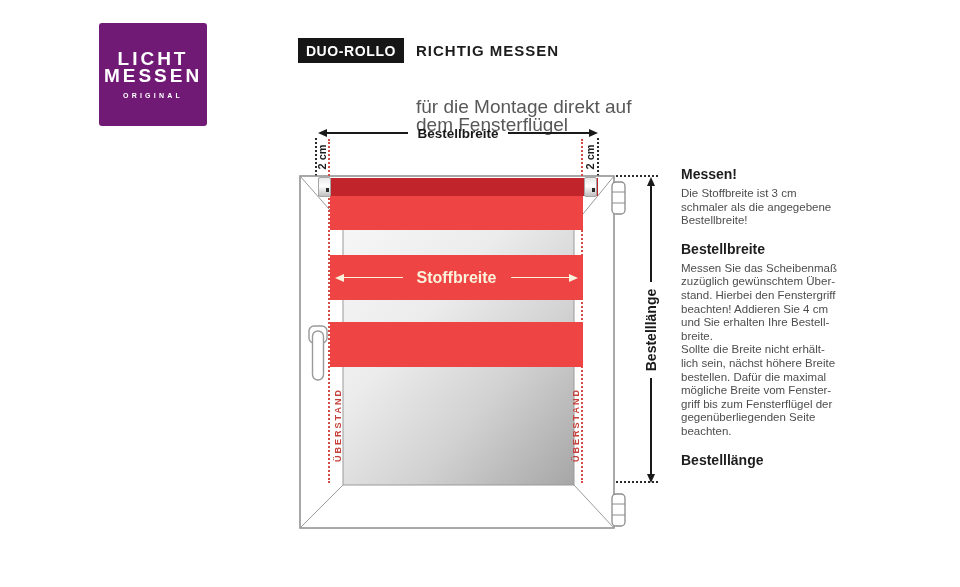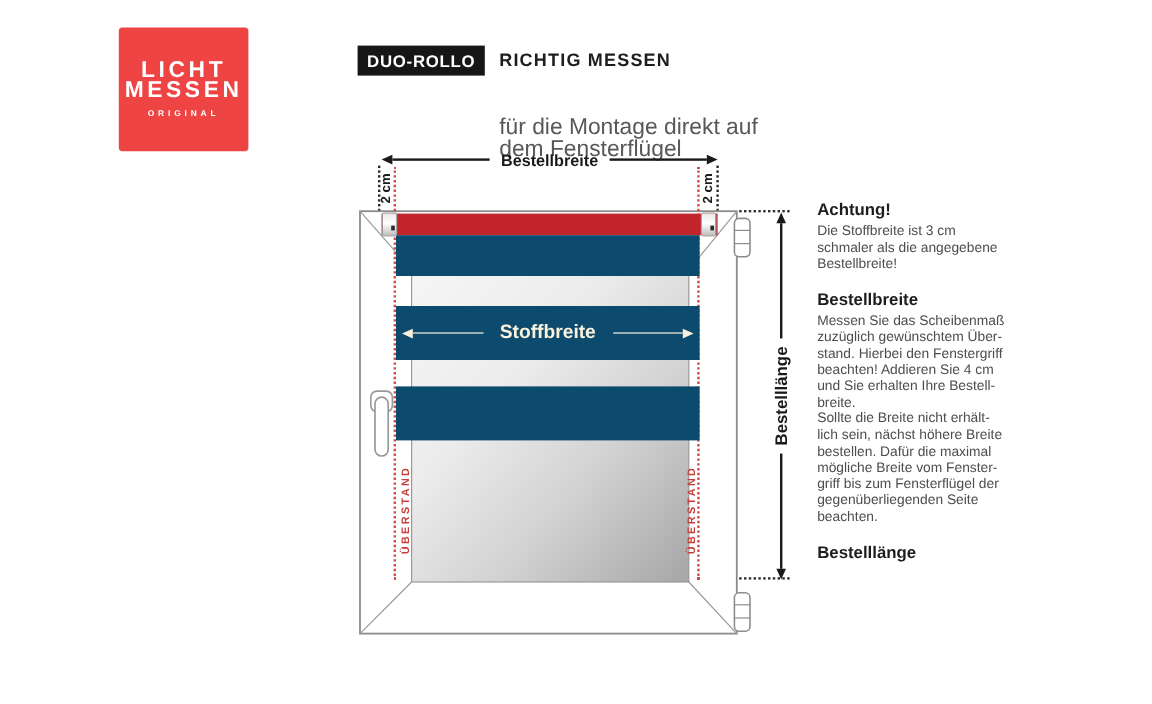--- a/index.html
+++ b/index.html
@@ -1,21 +1,21 @@
 <!DOCTYPE html>
 <html><head>
 <meta charset="utf-8">
 <style>
   html,body{margin:0;padding:0;background:#fff;}
   body{width:960px;height:587px;position:relative;overflow:hidden;
        font-family:"Liberation Sans", sans-serif;color:#1d1d1d;}
   .abs{position:absolute;}
 
   
-  .logo{left:99px;top:23px;width:108px;height:103px;background:#ef4444;border-radius:3px;
+  .logo{left:99px;top:23px;width:108px;height:103px;background:#701a75;border-radius:3px;
         color:#fff;display:flex;flex-direction:column;align-items:center;justify-content:center;text-align:center;}
   .logo-line{display:block;font-size:19px;font-weight:bold;letter-spacing:3px;line-height:17px;}
   .logo-sub{font-size:7px;letter-spacing:3.2px;margin-top:8px;font-weight:bold;}
 
   
   .badge{left:298px;top:38px;width:106px;height:25px;background:#161616;color:#fff;
          display:flex;align-items:center;justify-content:center;font-size:14px;font-weight:bold;letter-spacing:.6px;}
   .title{left:416px;top:42px;font-size:15px;font-weight:bold;letter-spacing:1px;color:#1d1d1d;}
   .subtitle{left:416px;top:66px;font-size:19px;line-height:17.5px;color:#585858;white-space:pre-line;margin-top:32px;}
 
@@ -44,21 +44,21 @@
            font-size:14px;font-weight:bold;white-space:nowrap;color:#1a1a1a;}
 
   
   .win-svg{left:290px;top:170px;z-index:1;}
 
   
   .tube{left:318px;top:178px;width:280px;height:18px;background:#c2242b;z-index:3;}
   .cap{top:177px;width:13px;height:20px;background:linear-gradient(to bottom,#e8e8e8,#ffffff 45%,#bfbfbf);
        border:1px solid #a6a6a6;border-radius:2px;box-sizing:border-box;z-index:4;}
   .cap .pin{position:absolute;right:1px;bottom:4px;width:3px;height:4px;background:#2b2b2b;}
-  .stripe{left:330px;width:253px;background:#0c4a6e;z-index:3;justify-content:flex-end;}
+  .stripe{left:330px;width:253px;background:#ef4444;z-index:3;justify-content:flex-end;}
   .stripe1{top:196px;height:34px;}
   .stripe2{top:255px;height:45px;display:flex;align-items:center;padding:0 5px;box-sizing:border-box;}
   .stripe3{top:322px;height:45px;}
   .stripe2 .wline{flex:1;height:1.5px;background:#faf1dd;}
   .stripe2 .wlabel{font-size:16px;font-weight:bold;color:#fbf2dc;padding:0 14px;white-space:nowrap;}
   .wtri-left{width:0;height:0;border-top:4px solid transparent;border-bottom:4px solid transparent;border-right:9px solid #faf1dd;}
   .wtri-right{width:0;height:0;border-top:4px solid transparent;border-bottom:4px solid transparent;border-left:9px solid #faf1dd;}
 
   
   .info{left:681px;top:166px;width:172px;}
@@ -161,21 +161,21 @@
   <div class="vline"></div>
   <div class="v-label-wrap">
     <span class="v-label">Bestelllänge</span>
   </div>
   <div class="vline"></div>
   <div class="tri-down"></div>
 </div>
 
 <div class="abs info">
   <div>
-    <h3>Achtung!</h3>
+    <h3>Messen!</h3>
     <p>Die Stoffbreite ist 3 cm
 schmaler als die angegebene
 Bestellbreite!</p>
   </div>
   <div>
     <h3>Bestellbreite</h3>
     <p>Messen Sie das Scheibenmaß
 zuzüglich gewünschtem Über-
 stand. Hierbei den Fenstergriff
 beachten! Addieren Sie 4 cm

